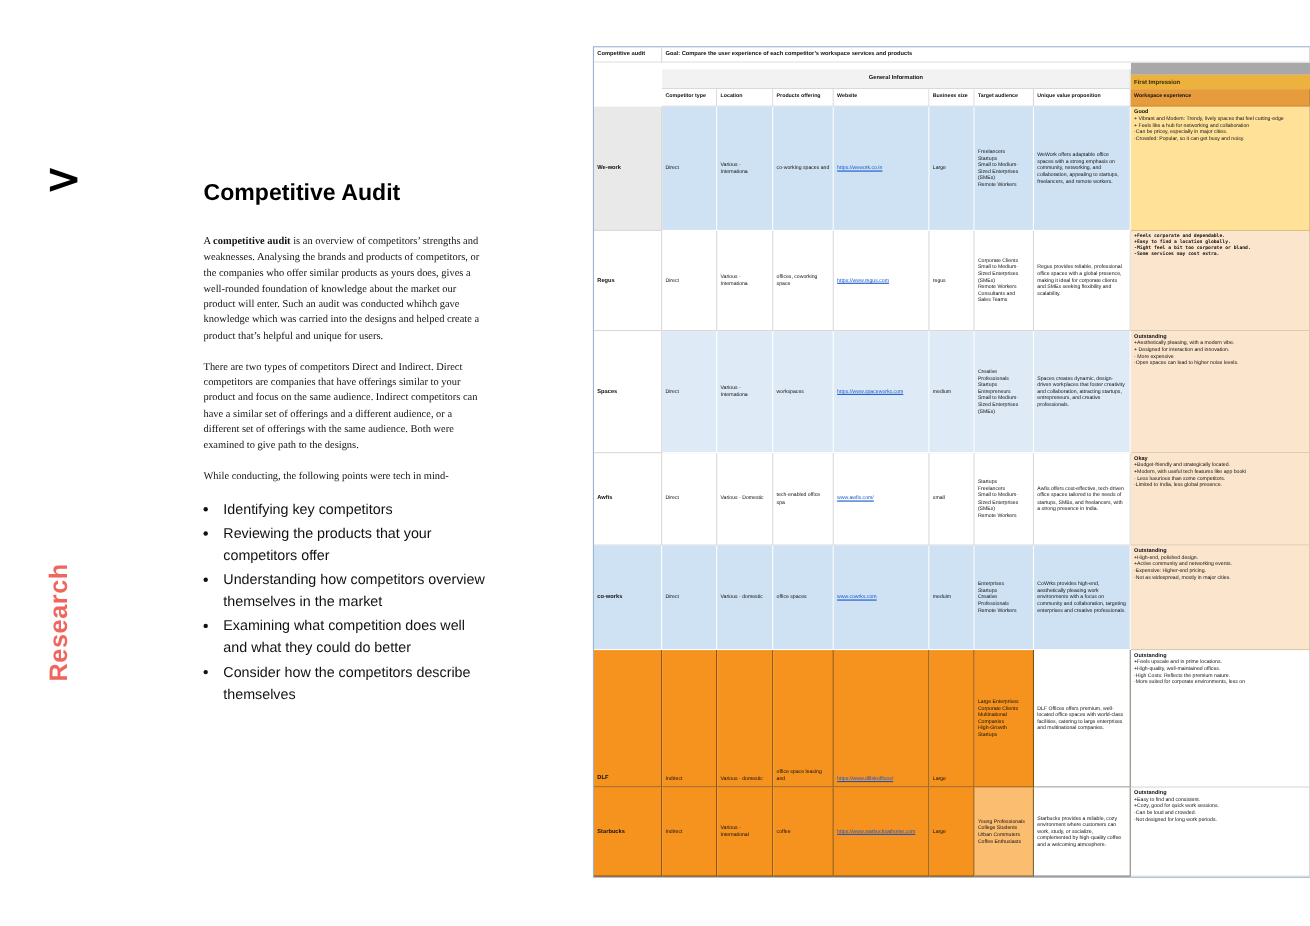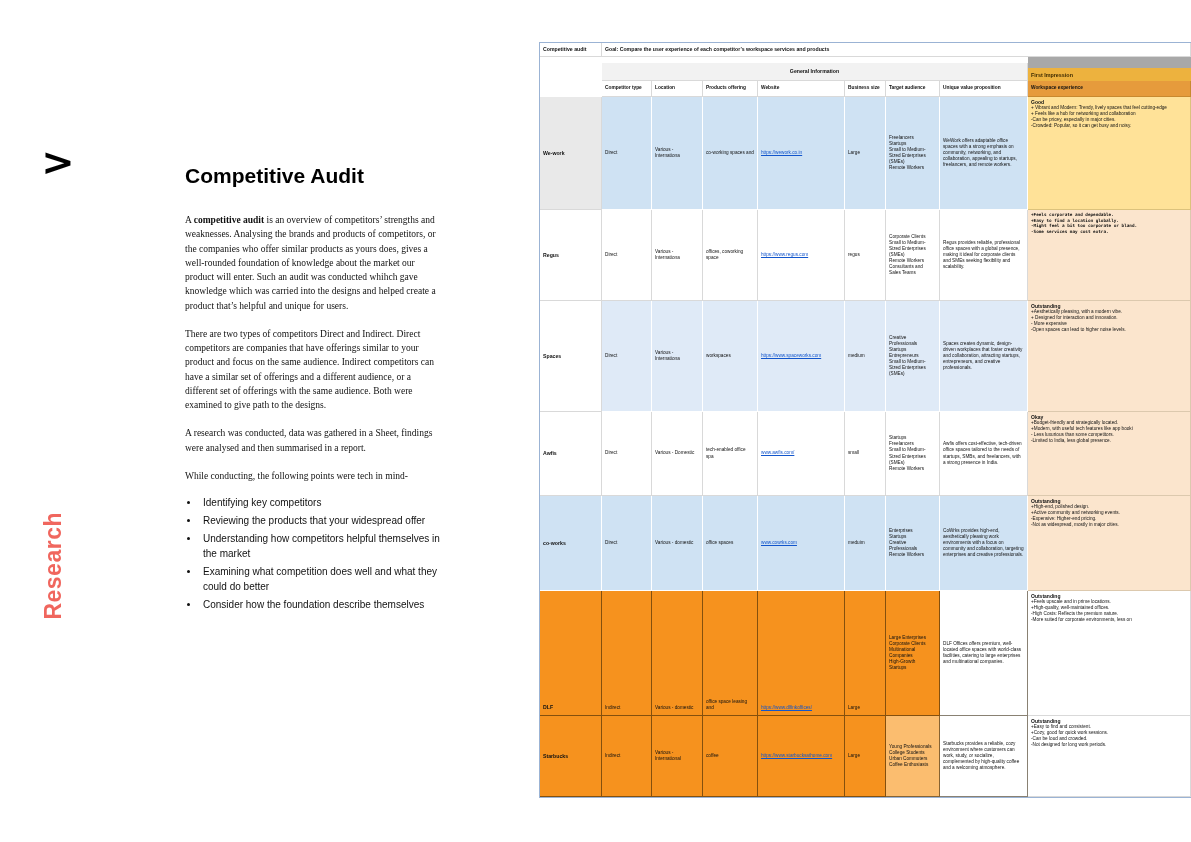--- a/index.html
+++ b/index.html
@@ -7,21 +7,21 @@
           font-family:"Liberation Sans",sans-serif;color:#111;}
 
   
   .chevron{position:absolute;left:42px;top:140px;font-size:38px;font-weight:900;
            font-family:"DejaVu Sans",sans-serif;transform:scaleX(1.05);color:#000;}
   .research{position:absolute;left:40px;bottom:222px;writing-mode:vertical-rl;
             transform:rotate(180deg);font-size:23px;font-weight:700;color:#f0665e;letter-spacing:.5px;}
   .article{position:absolute;left:185px;top:164px;width:260px;}
   .article h1{margin:0 0 25px;font-size:21px;font-weight:700;color:#000;}
   .article p{margin:0 0 14px;font-size:9.5px;line-height:1.5;font-family:Liberation Serif, serif;}
-  .article ul{margin:-2px 0 0;padding-left:15px;font-size:10px;line-height:1.5;}
+  .article ul{margin:-2px 0 0;padding-left:15px;font-size:13px;line-height:1.5;}
   .article li{margin-bottom:3px;padding-left:3px;}
 
   
   .sheet{position:absolute;left:540px;top:43px;width:651px;height:754px;display:grid;
          grid-template-columns:62px 50px 51px 55px 87px 41px 54px 88px 163px;
          grid-template-rows:14px 6px 18px 16px 113px 91px 111px 84px 95px 125px 81px;
          background:#fff;box-shadow:0 0 0 1px #9bb3d4;}
   .sp8{grid-column:span 8;} .sp7{grid-column:span 7;} .rs2{grid-row:span 2;}
   .tc{box-sizing:border-box;border-right:1px solid #d9d9d9;border-bottom:1px solid #d9d9d9;
       padding:1px 3px;font-size:4.7px;line-height:1.28;overflow:hidden;
@@ -58,28 +58,27 @@
 
 <div class="canvas">
 
   <div class="chevron">&gt;</div>
   <div class="research">Research</div>
 
   <div class="article">
     <h1>Competitive Audit</h1>
     <p><span>A </span><b>competitive audit</b><span> is an overview of competitors’ strengths and weaknesses. Analysing the brands and products of competitors, or the companies who offer similar products as yours does, gives a well-rounded foundation of knowledge about the market our product will enter. Such an audit was conducted whihch gave knowledge which was carried into the designs and helped create a product that’s helpful and unique for users.</span></p>
     <p>There are two types of competitors Direct and Indirect. Direct competitors are companies that have offerings similar to your product and focus on the same audience. Indirect competitors can have a similar set of offerings and a different audience, or a different set of offerings with the same audience. Both were examined to give path to the designs.</p>
-    <p>A research was conducted, data was gathered in a Sheet, findings were analysed and then summarised in a report.</p>
     <p>While conducting, the following points were tech in mind-</p>
     <ul>
       <li>Identifying key competitors</li>
-      <li>Reviewing the products that your widespread offer</li>
-      <li>Understanding how competitors helpful themselves in the market</li>
+      <li>Reviewing the products that your competitors offer</li>
+      <li>Understanding how competitors overview themselves in the market</li>
       <li>Examining what competition does well and what they could do better</li>
-      <li>Consider how the foundation describe themselves</li>
+      <li>Consider how the competitors describe themselves</li>
     </ul>
   </div>
 
   <div class="sheet">
 
     <div class="tc b c-title">Competitive audit</div>
     <div class="tc b sp8 c-goal">Goal: Compare the user experience of each competitor’s workspace services and products</div>
 
     <div class="tc sp8 c-empty"></div>
     <div class="fi rs2">

